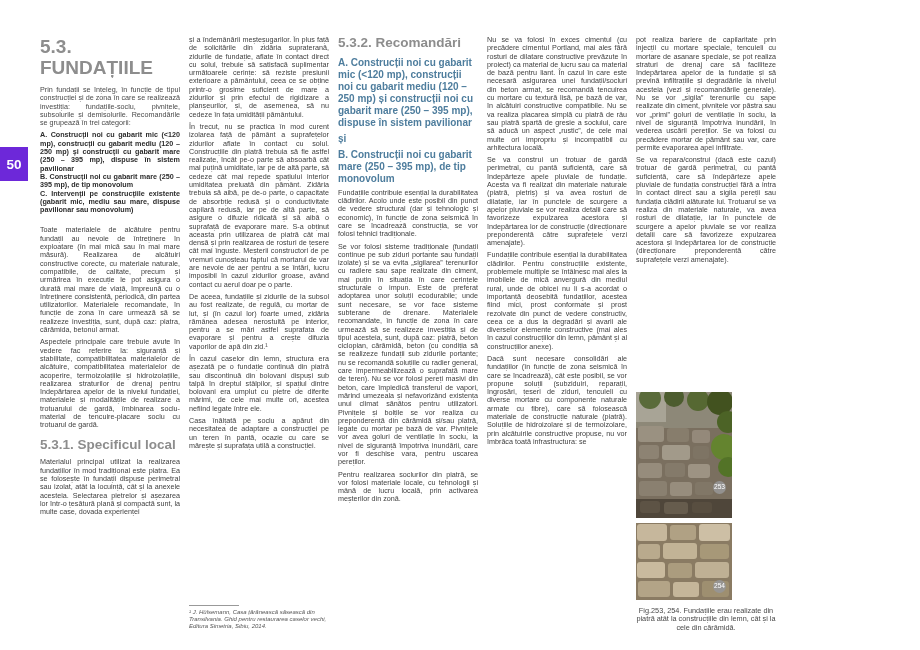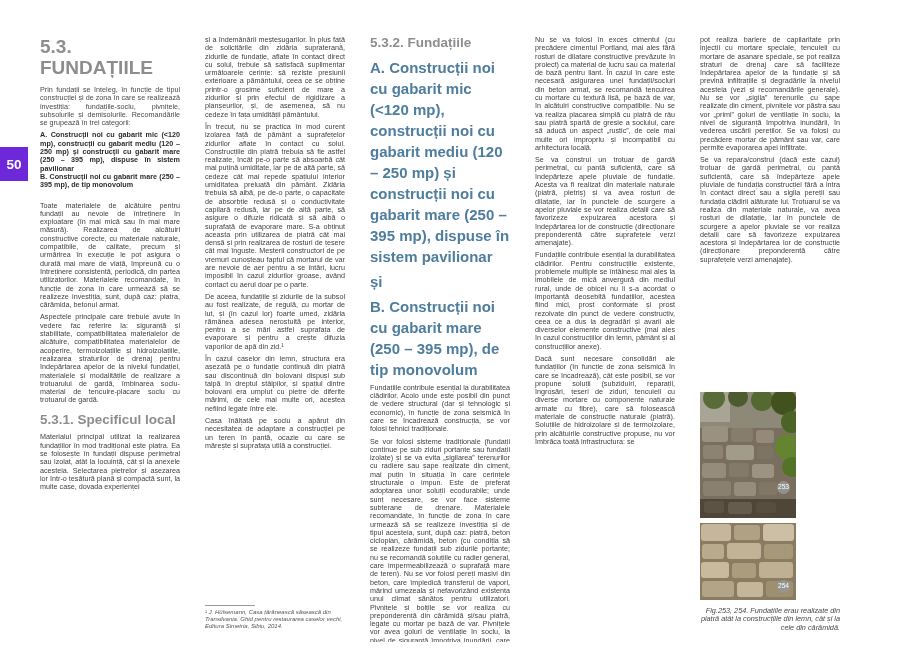--- a/index.html
+++ b/index.html
@@ -5,88 +5,89 @@
   * { margin:0; padding:0; box-sizing:border-box; }
   html,body { width:920px; height:650px; background:#ffffff; font-family:"Liberation Sans", sans-serif; }
   .page { position:relative; width:920px; height:650px; background:#ffffff; overflow:hidden; }
 
   .page-tab {
     position:absolute; left:0; top:147px; width:28px; height:34px;
     background:#6d28d9; color:#fff; font-size:13.5px; font-weight:bold;
     display:flex; align-items:center; justify-content:center;
   }
 
-  .content { position:absolute; left:40px; top:36px; width:800px; height:606px; display:flex; gap:25px; }
+  .content { position:absolute; left:40px; top:36px; width:800px; height:606px; display:flex; gap:9px; }
   .col { width:140px; height:100%; position:relative; overflow:hidden;
          font-size:7.2px; line-height:8.3px; color:#3e3e3e; text-align:justify; }
   .col p { margin-bottom:4px; }
   .col > :first-child { margin-top:0; }
 
   h1.chapter { color:#8d8d8d; font-size:19px; line-height:21px; font-weight:bold; margin-bottom:8px; text-align:left; }
   h1.chapter .block { display:block; }
   h2.section { color:#8d8d8d; font-size:13.5px; line-height:14.8px; font-weight:bold; margin:8px 0 6px; text-align:left; }
   h2.section.first { margin-top:0; }
 
   .intro { color:#4a4a4a; }
   .bold-cats { margin-bottom:12px; }
   .bold-cats p { font-weight:bold; color:#2d2d2d; margin-bottom:0; }
 
-  .blue-head { color:#4e7d9d; font-weight:bold; font-size:15px; line-height:21px; text-align:left; margin-bottom:3px; }
+  .blue-head { color:#4e7d9d; font-weight:bold; font-size:10px; line-height:12px; text-align:left; margin-bottom:3px; }
 
   .footnote { position:absolute; bottom:12px; left:0; right:0;
               font-size:6px; line-height:7px; font-style:italic; color:#555; text-align:left; }
   .footnote::before { content:""; display:block; width:50px; border-top:1px solid #999; margin-bottom:3px; }
 
   .figures { position:absolute; top:356px; left:0; width:140px; }
   .photo { position:relative; width:96px; }
   .photo svg { display:block; }
   .photo + .photo { margin-top:5px; }
   .badge { position:absolute; width:13px; height:13px; border-radius:50%;
            background:rgba(150,150,150,0.88); color:#fff; font-size:6.6px; font-style:normal;
            display:flex; align-items:center; justify-content:center; }
   .badge.b1 { right:6px; bottom:24px; }
   .badge.b2 { right:6px; bottom:7px; }
-  .caption { font-size:7.3px; line-height:8.4px; font-style:italic; color:#484848; margin-top:7px; text-align:right; }
+  .caption { font-size:7.3px; line-height:8.4px; color:#484848; margin-top:7px; text-align:center; }
 </style>
 </head>
 <body>
 
 <div class="page">
 
   <div class="page-tab">50</div>
 
   <div class="content">
 
     <div class="col">
       <h1 class="chapter">
         <span class="block">5.3.</span>
         <span class="block">FUNDAȚIILE</span>
       </h1>
       <p class="intro">Prin fundații se înțeleg, în funcție de tipul construcției și de zona în care se realizează investiția: fundațiile-soclu, pivnițele, subsolurile și demisolurile. Recomandările se grupează în trei categorii:</p>
       <div class="bold-cats">
         <p>A. Construcții noi cu gabarit mic (&lt;120 mp), construcții cu gabarit mediu (120 – 250 mp) și construcții cu gabarit mare (250 – 395 mp), dispuse în sistem pavilionar</p>
         <p>B. Construcții noi cu gabarit mare (250 – 395 mp), de tip monovolum</p>
+        <p>C. Intervenții pe construcțiile existente (gabarit mic, mediu sau mare, dispuse pavilionar sau monovolum)</p>
       </div>
       <p>Toate materialele de alcătuire pentru fundații au nevoie de întreținere în exploatare (în mai mică sau în mai mare măsură). Realizarea de alcătuiri constructive corecte, cu materiale naturale, compatibile, de calitate, precum și urmărirea în execuție le pot asigura o durată mai mare de viață, împreună cu o întreținere consistentă, periodică, din partea utilizatorilor. Materialele recomandate, în funcție de zona în care urmează să se realizeze investiția, sunt, după caz: piatra, cărămida, betonul armat.</p>
       <p>Aspectele principale care trebuie avute în vedere fac referire la: siguranță și stabilitate, compatibilitatea materialelor de alcătuire, compatibilitatea materialelor de acoperire, termoizolațiile și hidroizolațiile, realizarea straturilor de drenaj pentru îndepărtarea apelor de la nivelul fundației, materialele și modalitățile de realizare a trotuarului de gardă, îmbinarea soclu-material de tencuire-placare soclu cu trotuarul de gardă.</p>
       <h2 class="section">5.3.1. Specificul local</h2>
       <p>Materialul principal utilizat la realizarea fundațiilor în mod tradițional este piatra. Ea se folosește în fundații dispuse perimetral sau izolat, atât la locuință, cât și la anexele acesteia. Selectarea pietrelor și așezarea lor într-o țesătură plană și compactă sunt, la multe case, dovada experienței</p>
     </div>
 
     <div class="col">
       <p>și a îndemânării meșteșugarilor. În plus față de solicitările din zidăria supraterană, zidurile de fundație, aflate în contact direct cu solul, trebuie să satisfacă suplimentar următoarele cerințe: să reziste presiunii exterioare a pământului, ceea ce se obține printr-o grosime suficient de mare a zidurilor și prin efectul de rigidizare a planșeurilor, și, de asemenea, să nu cedeze în fața umidității pământului.</p>
       <p>În trecut, nu se practica în mod curent izolarea față de pământ a suprafețelor zidurilor aflate în contact cu solul. Construcțiile din piatră trebuia să fie astfel realizate, încât pe-o parte să absoarbă cât mai puțină umiditate, iar pe de altă parte, să cedeze cât mai repede spațiului interior umiditatea preluată din pământ. Zidăria trebuia să aibă, pe de-o parte, o capacitate de absorbție redusă și o conductivitate capilară redusă, iar pe de altă parte, să asigure o difuzie ridicată și să aibă o suprafață de evaporare mare. S-a obținut aceasta prin utilizarea de piatră cât mai densă și prin realizarea de rosturi de țesere cât mai înguste. Meșterii constructori de pe vremuri cunoșteau faptul că mortarul de var are nevoie de aer pentru a se întări, lucru imposibil în cazul zidurilor groase, având contact cu aerul doar pe o parte.</p>
       <p>De aceea, fundațiile și zidurile de la subsol au fost realizate, de regulă, cu mortar de lut, și (în cazul lor) foarte umed, zidăria rămânea adesea nerostuită pe interior, pentru a se mări astfel suprafața de evaporare și pentru a crește difuzia vaporilor de apă din zid.¹</p>
       <p>În cazul caselor din lemn, structura era așezată pe o fundație continuă din piatră sau discontinuă din bolovani dispuși sub talpă în dreptul stâlpilor, și spațiul dintre bolovani era umplut cu pietre de diferite mărimi, de cele mai multe ori, acestea nefiind legate între ele.</p>
       <p>Casa înălțată pe soclu a apărut din necesitatea de adaptare a construcției pe un teren în pantă, ocazie cu care se mărește și suprafața utilă a construcției.</p>
       <div class="footnote">¹ J. Hülsemann, Casa țărănească săsească din Transilvania. Ghid pentru restaurarea caselor vechi, Editura Simetria, Sibiu, 2014.</div>
     </div>
 
     <div class="col">
-      <h2 class="section first">5.3.2. Fundațiile</h2>
+      <h2 class="section first">5.3.2. Recomandări</h2>
       <p class="blue-head">A. Construcții noi cu gabarit mic (&lt;120 mp), construcții noi cu gabarit mediu (120 – 250 mp) și construcții noi cu gabarit mare (250 – 395 mp), dispuse în sistem pavilionar</p>
       <p class="blue-head">și</p>
       <p class="blue-head">B. Construcții noi cu gabarit mare (250 – 395 mp), de tip monovolum</p>
       <p>Fundațiile contribuie esențial la durabilitatea clădirilor. Acolo unde este posibil din punct de vedere structural (dar și tehnologic și economic), în funcție de zona seismică în care se încadrează construcția, se vor folosi tehnici tradiționale.</p>
       <p>Se vor folosi sisteme tradiționale (fundații continue pe sub ziduri portante sau fundații izolate) și se va evita „sigilarea” terenurilor cu radiere sau șape realizate din ciment, mai puțin în situația în care cerințele structurale o impun. Este de preferat adoptarea unor soluții ecodurabile; unde sunt necesare, se vor face sisteme subterane de drenare. Materialele recomandate, în funcție de zona în care urmează să se realizeze investiția și de tipul acesteia, sunt, după caz: piatră, beton ciclopian, cărămidă, beton (cu condiția să se realizeze fundații sub zidurile portante; nu se recomandă soluțiile cu radier general, care impermeabilizează o suprafață mare de teren). Nu se vor folosi pereți masivi din beton, care împiedică transferul de vapori, mărind umezeala și nefavorizând existența unui climat sănătos pentru utilizatori. Pivnițele și bolțile se vor realiza cu preponderență din cărămidă și/sau piatră, legate cu mortar pe bază de var. Pivnițele vor avea goluri de ventilație în soclu, la nivel de siguranță împotriva inundării, care vor fi deschise vara, pentru uscarea pereților.</p>
       <p>Pentru realizarea soclurilor din piatră, se vor folosi materiale locale, cu tehnologii și mână de lucru locală, prin activarea meșterilor din zonă.</p>
     </div>
 
     <div class="col">
       <p>Nu se va folosi în exces cimentul (cu precădere cimentul Portland, mai ales fără rosturi de dilatare constructive prevăzute în proiect) ca material de lucru sau ca material de bază pentru liant. În cazul în care este necesară asigurarea unei fundații/socluri din beton armat, se recomandă tencuirea cu mortare cu textură lisă, pe bază de var, în alcătuiri constructive compatibile. Nu se va realiza placarea simplă cu piatră de râu sau piatră spartă de gresie a soclului, care să aducă un aspect „rustic”, de cele mai multe ori impropriu și incompatibil cu arhitectura locală.</p>

